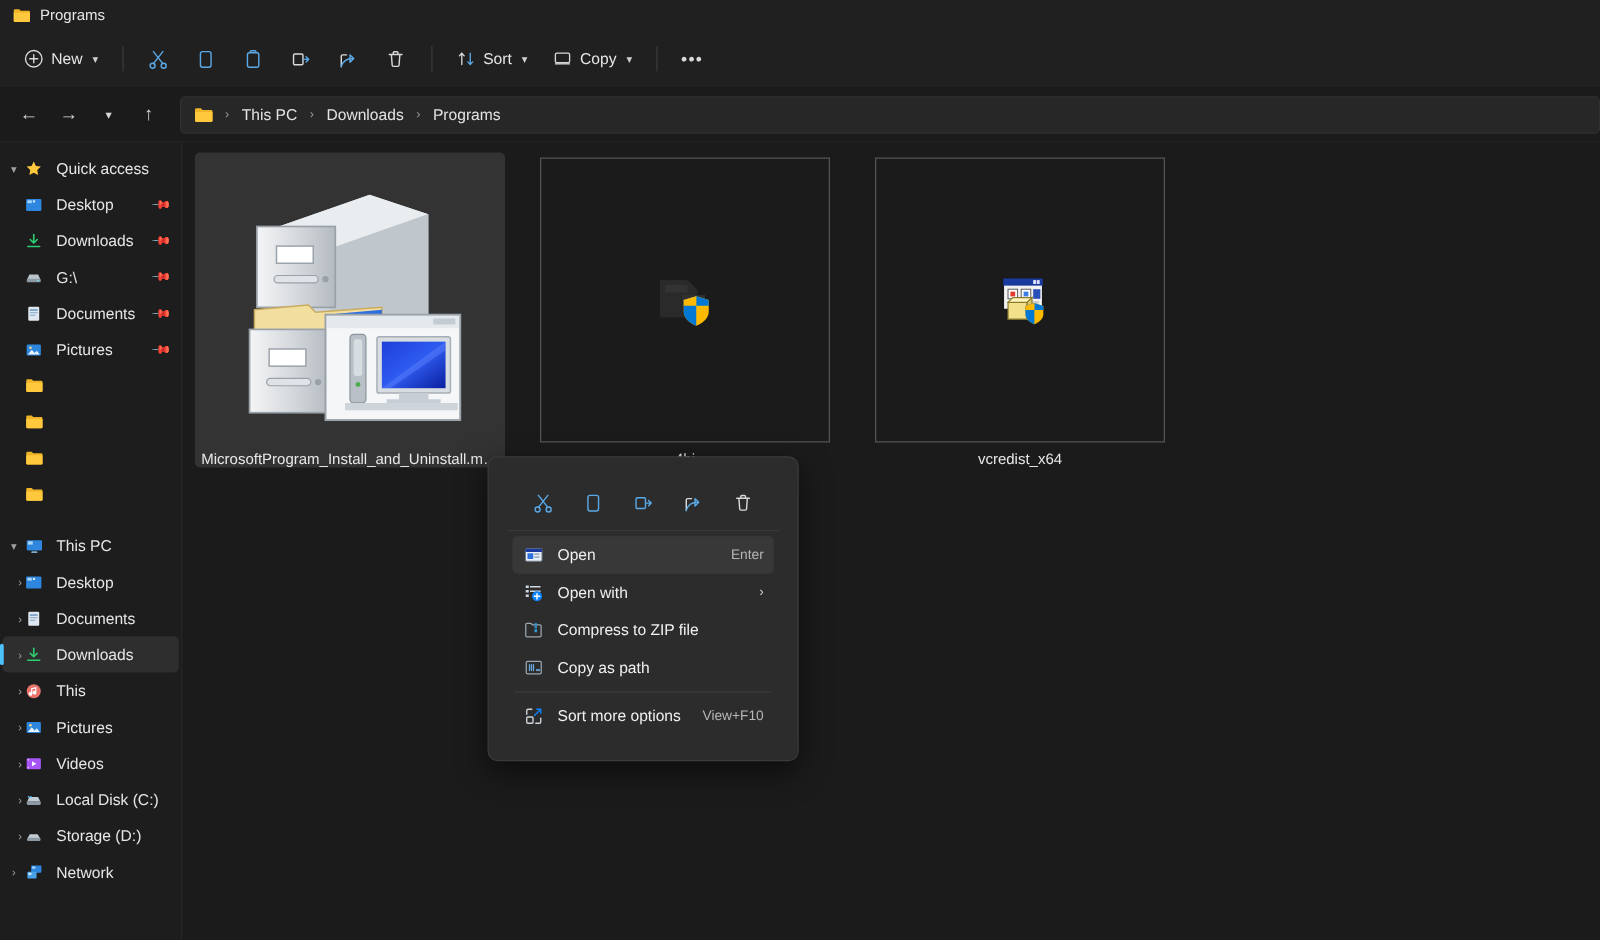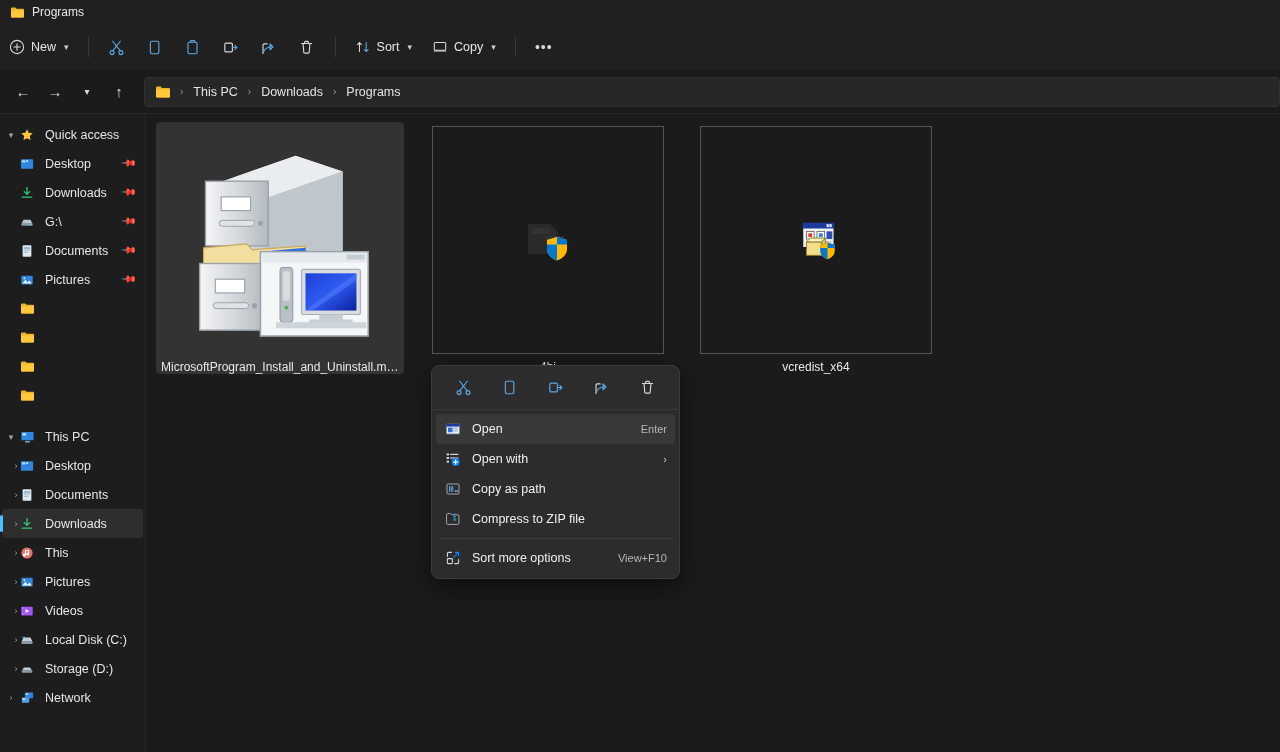--- a/index.html
+++ b/index.html
@@ -16,21 +16,21 @@
   
   .titlebar {
     height: 24px; display: flex; align-items: center;
     padding-left: 10px; gap: 7px; background: #202020;
   }
   .titlebar .tb-label { font-size: 12px; color: #e6e6e6; }
 
   
   .cmdbar {
     height: 46px; background: #202020;
-    display: flex; align-items: center; gap: 2px;
+    display: flex; align-items: center; padding-left: 10px; gap: 2px;
   }
   .cmd-btn {
     height: 32px; min-width: 36px; border-radius: 4px;
     display: flex; align-items: center; justify-content: center;
     gap: 6px; padding: 0 9px; font-size: 12.5px; color: #e6e6e6;
     cursor: default;
   }
   .cmd-sep { width: 1px; height: 20px; background: #3a3a3a; margin: 0 8px; }
   .chev { font-size: 9px; color: #cfcfcf; margin-left: 2px; }
 
@@ -93,24 +93,24 @@
   }
   .tile.selected .thumb { border-color: transparent; }
   .tile-label {
     margin-top: 6px; font-size: 12px; color: #e8e8e8;
     max-width: 238px; white-space: nowrap; overflow: hidden;
     text-overflow: ellipsis; text-align: center;
   }
 
   
   .ctxmenu {
-    position: absolute; left: 431px; top: 365px; width: 249px;
+    position: absolute; left: 390px; top: 365px; width: 249px;
     background: #2c2c2c; border: 1px solid #3b3b3b; border-radius: 8px;
     box-shadow: 0 8px 24px rgba(0,0,0,.55);
-    padding: 0; overflow: hidden; z-index: 50;
+    padding: 15px; overflow: hidden; z-index: 50;
   }
   .ctx-top {
     height: 44px; display: flex; align-items: center;
     justify-content: space-around; padding: 0 8px;
     border-bottom: 1px solid #383838;
   }
   .ctx-tool {
     width: 32px; height: 30px; border-radius: 4px;
     display: flex; align-items: center; justify-content: center; cursor: default;
   }
@@ -693,39 +693,39 @@
               <path d="M10.6 8.9v4.2M8.5 11h4.2" stroke="#fff" stroke-width="1.2" stroke-linecap="round"></path>
             </svg>
         </span>
         <span class="ctx-text">Open with</span>
         <span class="ctx-arrow">›</span>
       </div>
 
       <div class="ctx-item">
         <span class="ctx-ico">
           <svg width="16" height="16" viewBox="0 0 16 16">
+              <path d="M1.6 3.6A1 1 0 0 1 2.6 2.6h3.2l1.1 1.2h6a1 1 0 0 1 1 1v7.6a1 1 0 0 1-1 1H2.6a1 1 0 0 1-1-1z" fill="none" stroke="#9aa6b2" stroke-width="1"></path>
+              <rect x="8.6" y="2.6" width="2" height="1.6" fill="#2e9fe0"></rect>
+              <rect x="8.6" y="5" width="2" height="1.6" fill="#2e9fe0"></rect>
+              <rect x="8.6" y="7.4" width="2" height="2.4" fill="#2e9fe0"></rect>
+            </svg>
+        </span>
+        <span class="ctx-text">Compress to ZIP file</span>
+      </div>
+
+      <div class="ctx-item">
+        <span class="ctx-ico">
+          <svg width="16" height="16" viewBox="0 0 16 16">
               <rect x="2" y="3" width="12" height="10" rx="1" fill="none" stroke="#9aa6b2" stroke-width="1"></rect>
               <path d="M4.6 5.6v4.8M6.2 5.6v4.8M7.8 5.6v4.8" stroke="#6aa9e0" stroke-width="1" stroke-linecap="round"></path>
               <circle cx="10.6" cy="10" r=".9" fill="#6aa9e0"></circle>
               <circle cx="12.2" cy="10" r=".9" fill="#6aa9e0"></circle>
             </svg>
         </span>
         <span class="ctx-text">Copy as path</span>
-      </div>
-
-      <div class="ctx-item">
-        <span class="ctx-ico">
-          <svg width="16" height="16" viewBox="0 0 16 16">
-              <path d="M1.6 3.6A1 1 0 0 1 2.6 2.6h3.2l1.1 1.2h6a1 1 0 0 1 1 1v7.6a1 1 0 0 1-1 1H2.6a1 1 0 0 1-1-1z" fill="none" stroke="#9aa6b2" stroke-width="1"></path>
-              <rect x="8.6" y="2.6" width="2" height="1.6" fill="#2e9fe0"></rect>
-              <rect x="8.6" y="5" width="2" height="1.6" fill="#2e9fe0"></rect>
-              <rect x="8.6" y="7.4" width="2" height="2.4" fill="#2e9fe0"></rect>
-            </svg>
-        </span>
-        <span class="ctx-text">Compress to ZIP file</span>
       </div>
 
 
       <div class="ctx-div"></div>
 
       <div class="ctx-item">
         <span class="ctx-ico">
           <svg width="16" height="16" viewBox="0 0 16 16">
               <path d="M2.4 6.4V3.4a1 1 0 0 1 1-1h3M13.6 9.6v3a1 1 0 0 1-1 1h-3" fill="none" stroke="#cfd6dd" stroke-width="1.1" stroke-linecap="round"></path>
               <path d="M8.6 7.4l5-5M10.4 2.4h3.2v3.2" fill="none" stroke="#0a84ff" stroke-width="1.1" stroke-linecap="round" stroke-linejoin="round"></path>

